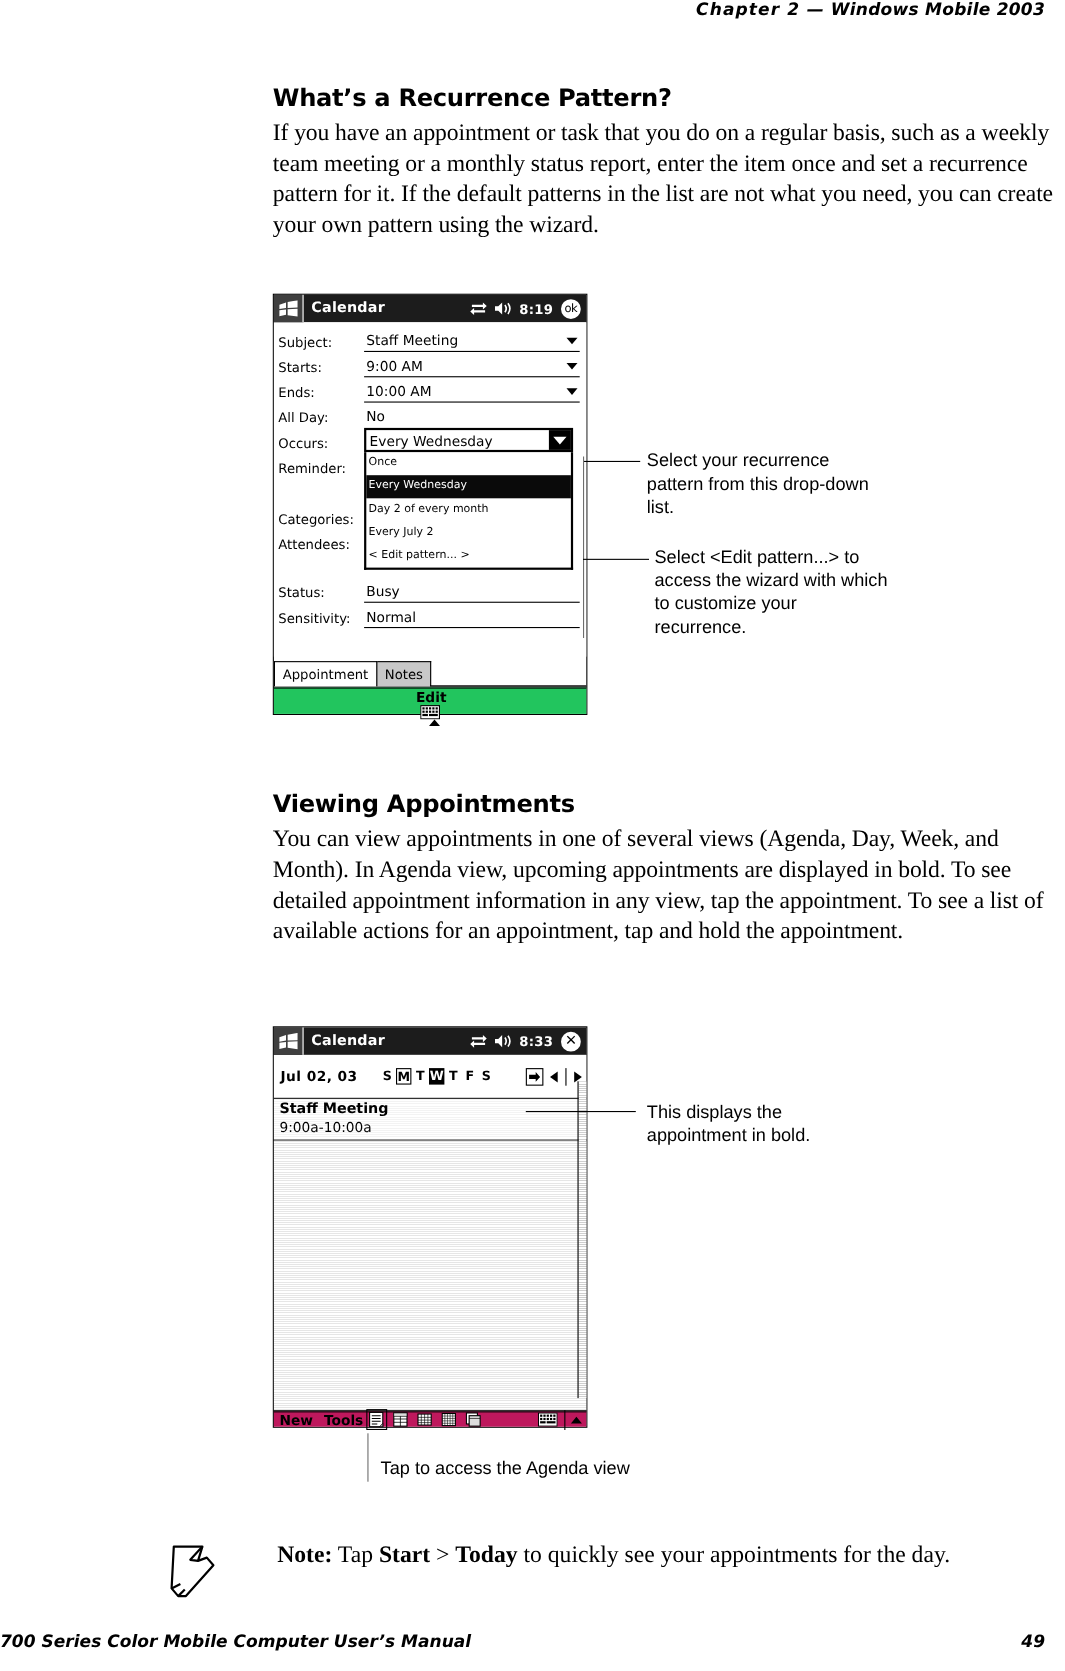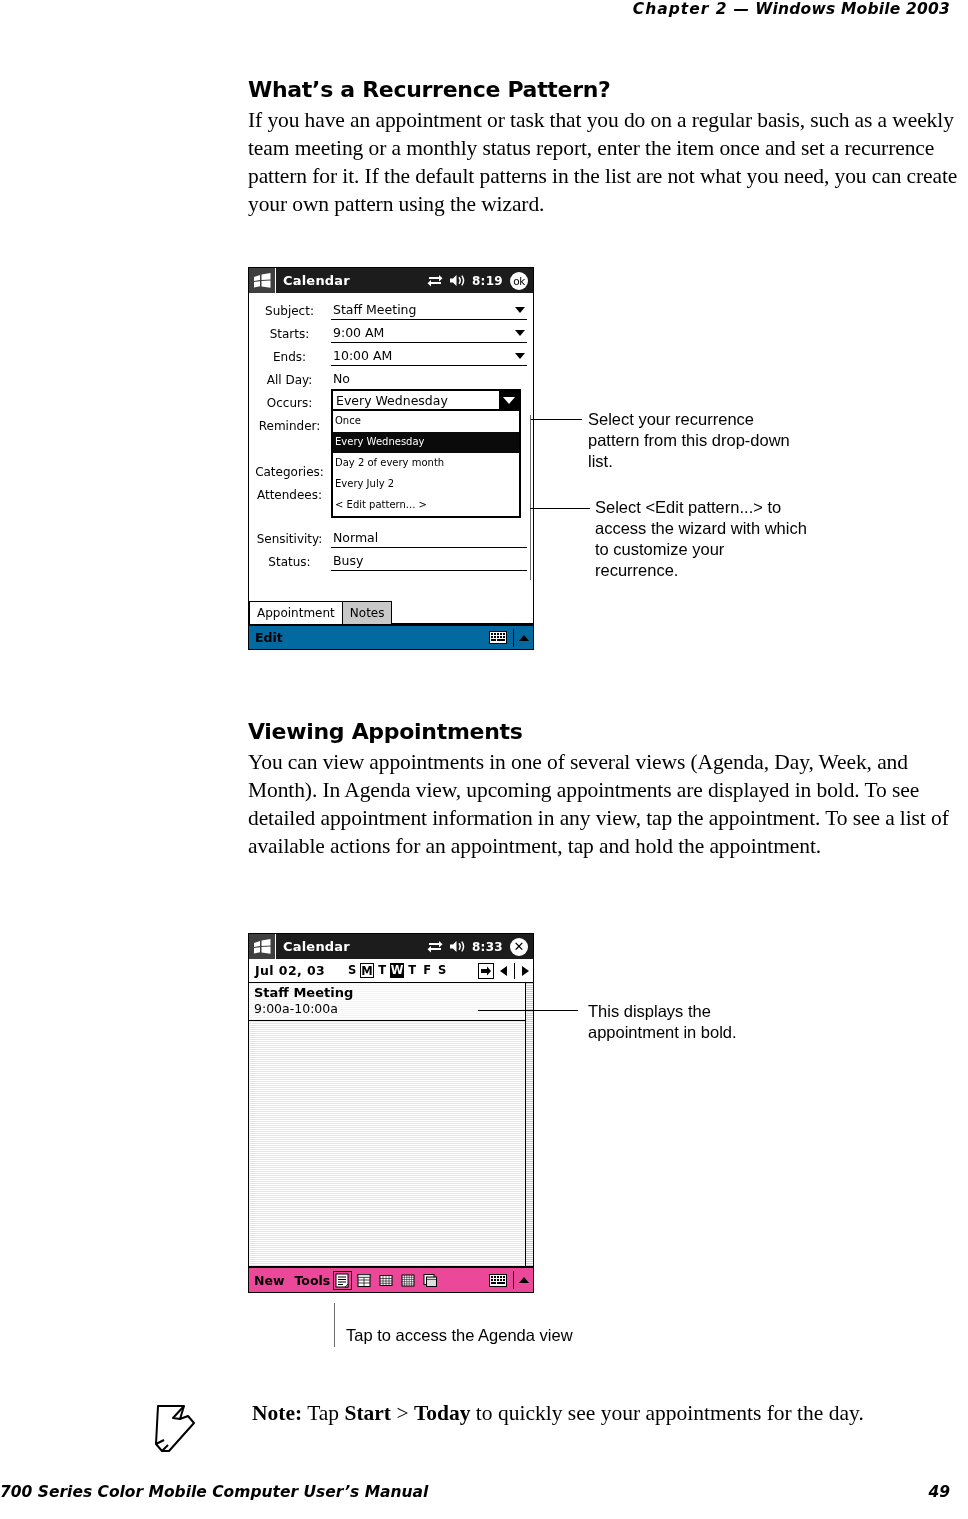--- a/index.html
+++ b/index.html
@@ -88,21 +88,21 @@
     width:18px; height:18px; border-radius:50%;
     background:#fff; color:#000;
     display:flex; align-items:center; justify-content:center;
     margin-right:5px; font-size:13px; font-weight:bold; line-height:1;
   }
 
   
   .form-area { padding:4px 6px 2px 4px; background:#fff; }
   .frow { display:flex; align-items:flex-end; height:23px; }
   .flabel {
-    width:78px; text-align:center; padding-right:5px;
+    width:78px; text-align:left; padding-right:5px;
     font-size:12px; line-height:18px; flex:0 0 auto;
     color:#000;
   }
   .fval {
     flex:1 1 auto; position:relative;
     border-bottom:1px solid #000;
     height:19px; line-height:18px;
     font-size:12.5px; padding-left:2px;
   }
   .fval.nb { border-bottom:none; }
@@ -135,32 +135,32 @@
   .tab {
     height:23px; line-height:22px; font-size:12px; padding:0 7px;
     border:1px solid #000; border-bottom:none; background:#c8c8c8;
     margin-right:-1px;
   }
   .tab.active { background:#fff; font-weight:normal; position:relative; z-index:2;}
   .tabfill { flex:1 1 auto; height:23px; border-bottom:1px solid #000;}
 
   
   .cmdbar {
-    height:24px; background:#0369a1; border-top:1px solid #000;
+    height:24px; background:#22c55e; border-top:1px solid #000;
     display:flex; align-items:center; padding:0 4px 0 6px;
-    font-size:12.5px; font-weight:bold;
+    font-size:12.5px; font-weight:bold;flex-direction:column;
   }
   .cmdbar .sp { flex:1 1 auto; }
   .kbd-icon { margin-right:3px; display:flex;}
   .up-tri { width:0;height:0;border-left:5px solid transparent;border-right:5px solid transparent;border-bottom:6px solid #000; margin-left:5px;}
   .vdiv { width:1px; height:18px; background:#000; margin-left:3px;}
 
   
   .daterow {
-    height:24px; display:flex; align-items:center;
+    height:40px; display:flex; align-items:center;
     font-size:12.5px; font-weight:bold; padding:0 4px 0 6px;
     background:#fff; border-bottom:1px solid #000;
   }
   .daterow .dt { letter-spacing:0.4px; }
   .dow { display:flex; align-items:center; margin-left:20px; gap:1px;}
   .dow span {
     width:14px; height:15px; line-height:14px; text-align:center;
     font-size:11.5px; font-weight:bold;
   }
   .dow span.box { border:1.5px solid #000; background:#fff; }
@@ -184,21 +184,21 @@
     background:
       repeating-linear-gradient(to bottom, #e6e6e6 0px, #e6e6e6 1px, #ffffff 1px, #ffffff 2px);
     border-bottom:1px solid #000;
   }
   .agenda-scroll {
     position:absolute; right:0px; top:49px; width:8px; bottom:26px;
     background:repeating-linear-gradient(to bottom,#cfcfcf 0 1px,#ffffff 1px 2px);
     border-left:1px solid #000;
   }
   .toolbar2 {
-    height:25px; background:#ec4899; border-top:1px solid #000;
+    height:14px; background:#be185d; border-top:1px solid #000;
     display:flex; align-items:center; padding:0 4px 0 5px;
     font-size:12.5px; font-weight:bold;
   }
   .tb-btn { width:19px;height:19px;margin-left:3px;display:flex;align-items:center;justify-content:center;}
   .tb-btn.sel { border:1.5px solid #000; }
   .toolbar2 .sp { flex:1 1 auto; }
 
   
   .callout {
     position:absolute;
@@ -337,30 +337,30 @@
           <div class="dd-item">Once</div>
           <div class="dd-item sel">Every Wednesday</div>
           <div class="dd-item">Day 2 of every month</div>
           <div class="dd-item">Every July 2</div>
           <div class="dd-item">&lt; Edit pattern... &gt;</div>
         </div>
       </div>
     </div>
 
     <div class="frow">
+      <div class="flabel">Status:</div>
+      <div class="fval">
+        <span>Busy</span>
+      </div>
+    </div>
+
+    <div class="frow">
       <div class="flabel">Sensitivity:</div>
       <div class="fval">
         <span>Normal</span>
-      </div>
-    </div>
-
-    <div class="frow">
-      <div class="flabel">Status:</div>
-      <div class="fval">
-        <span>Busy</span>
       </div>
     </div>
 
     <div style="height:24px;"></div>
   </div>
 
   <div class="tabrow">
     <div class="tab active">Appointment</div>
     <div class="tab">Notes</div>
     <div class="tabfill"></div>

